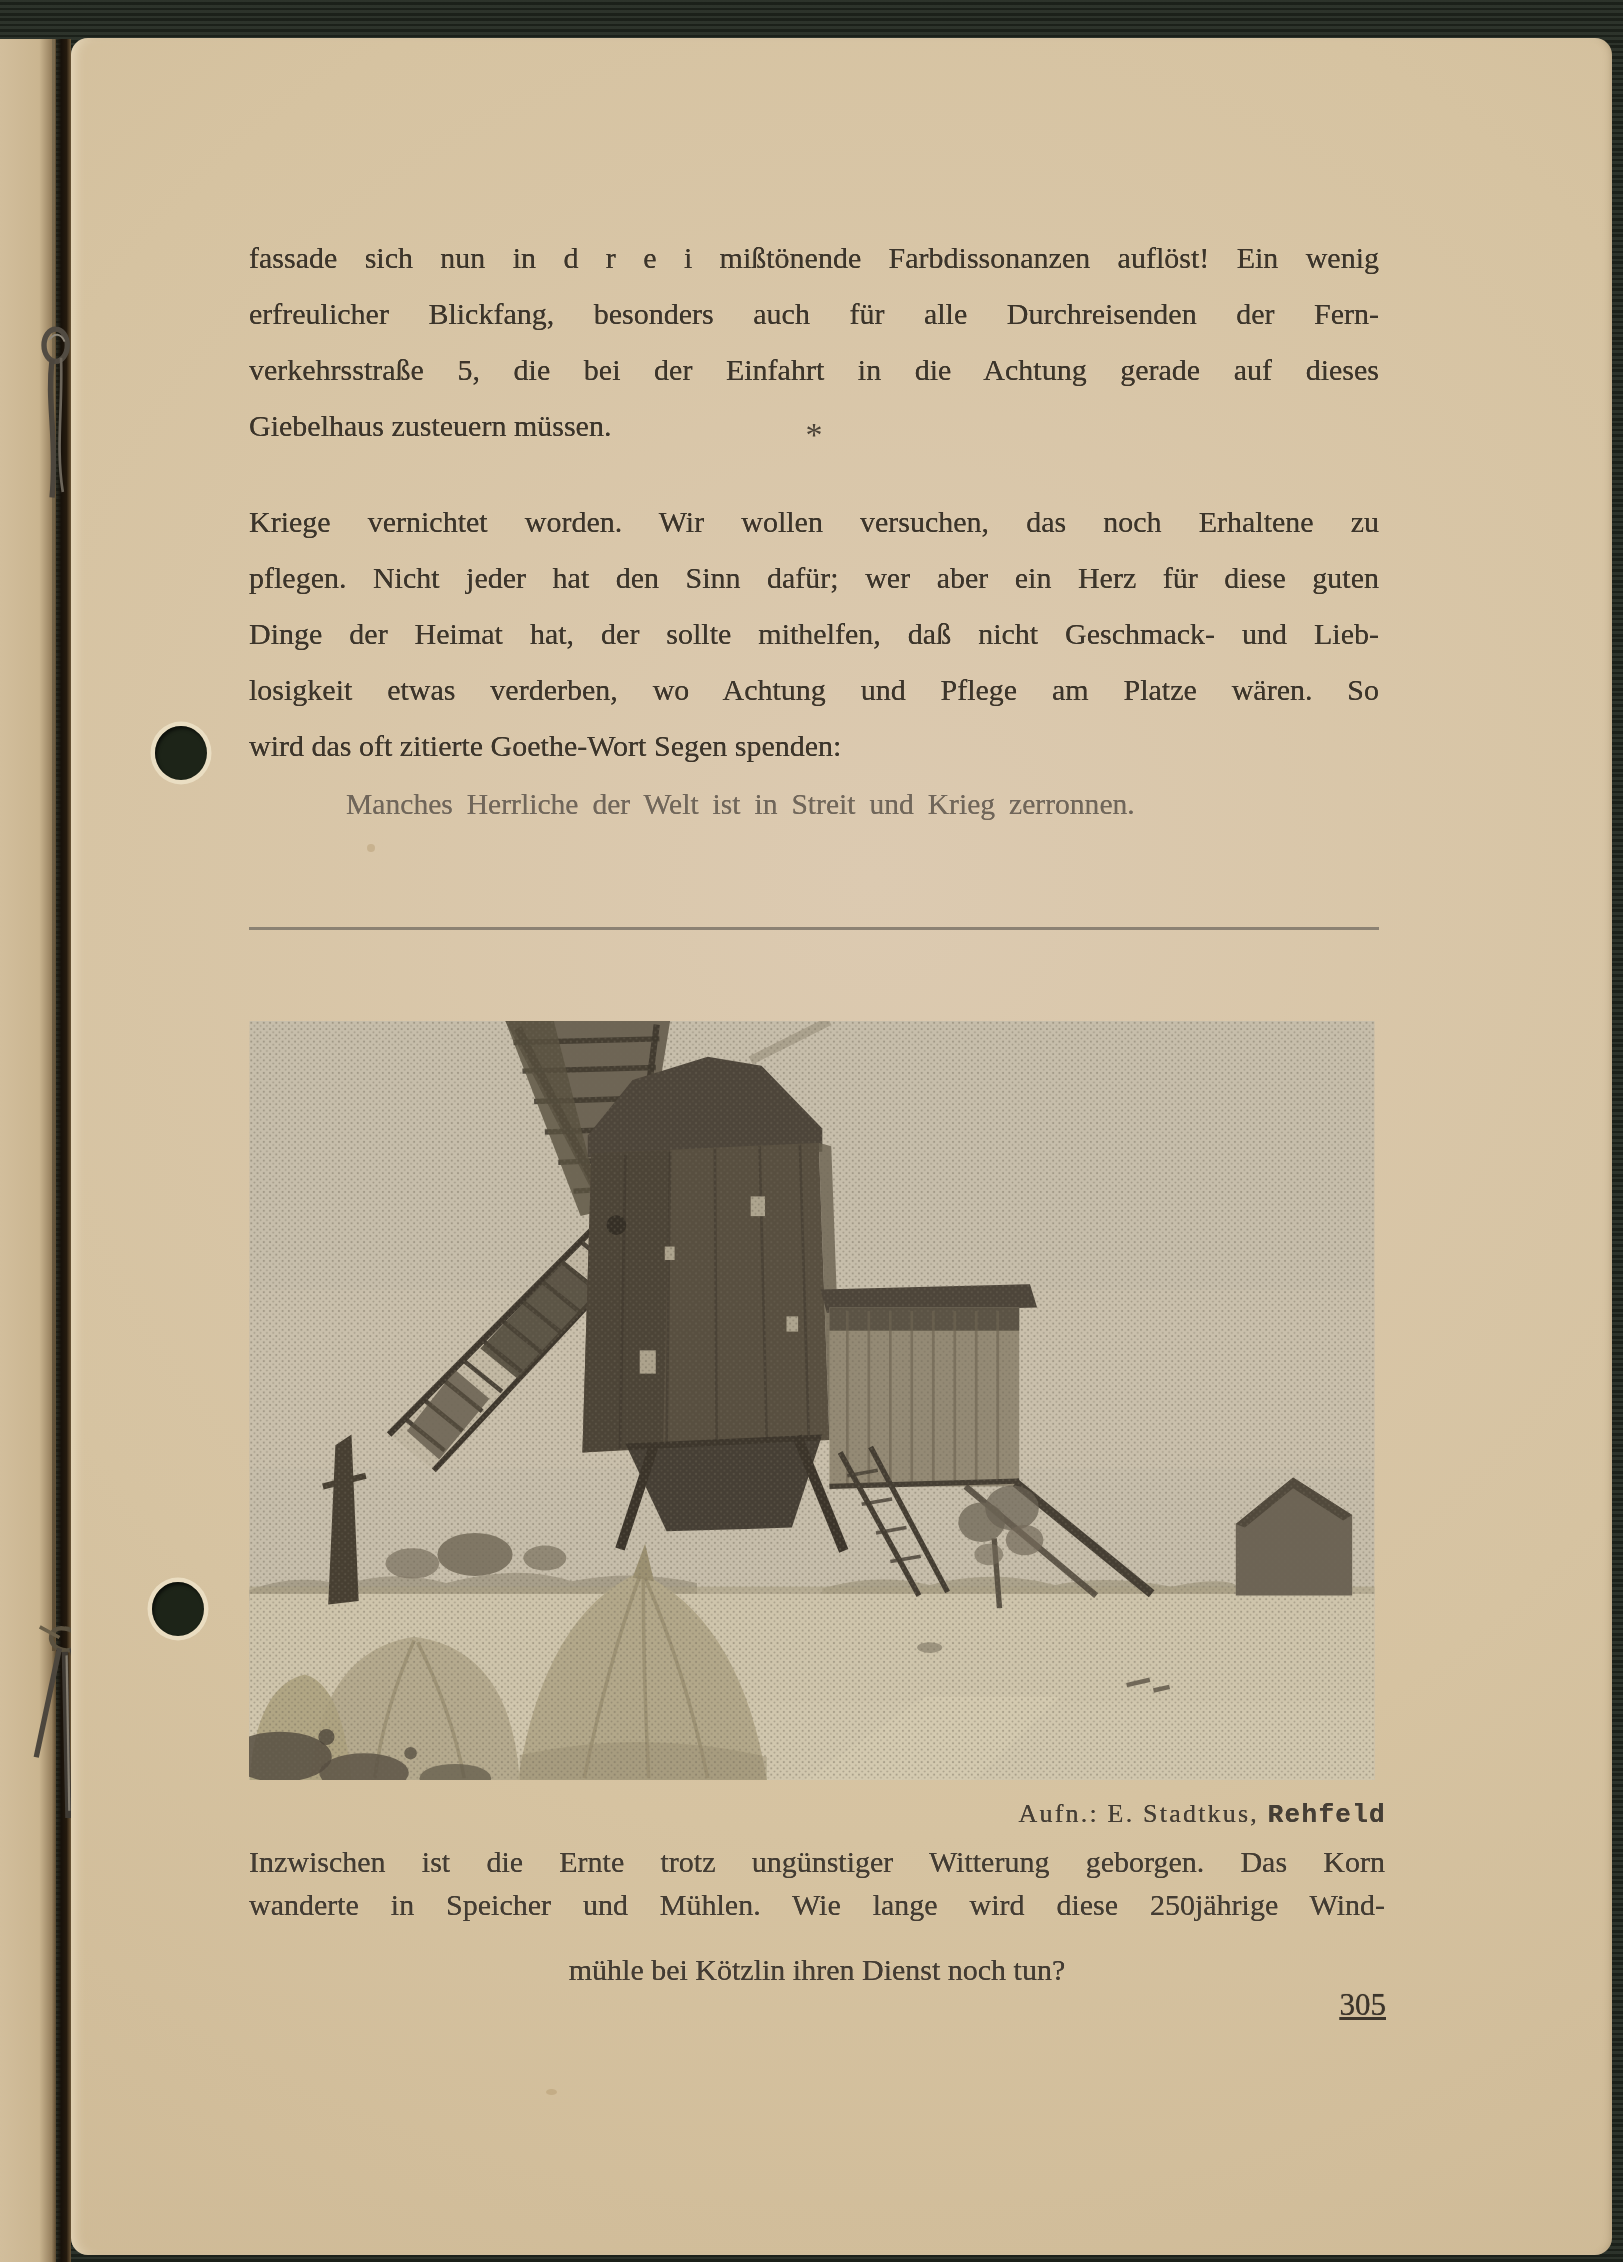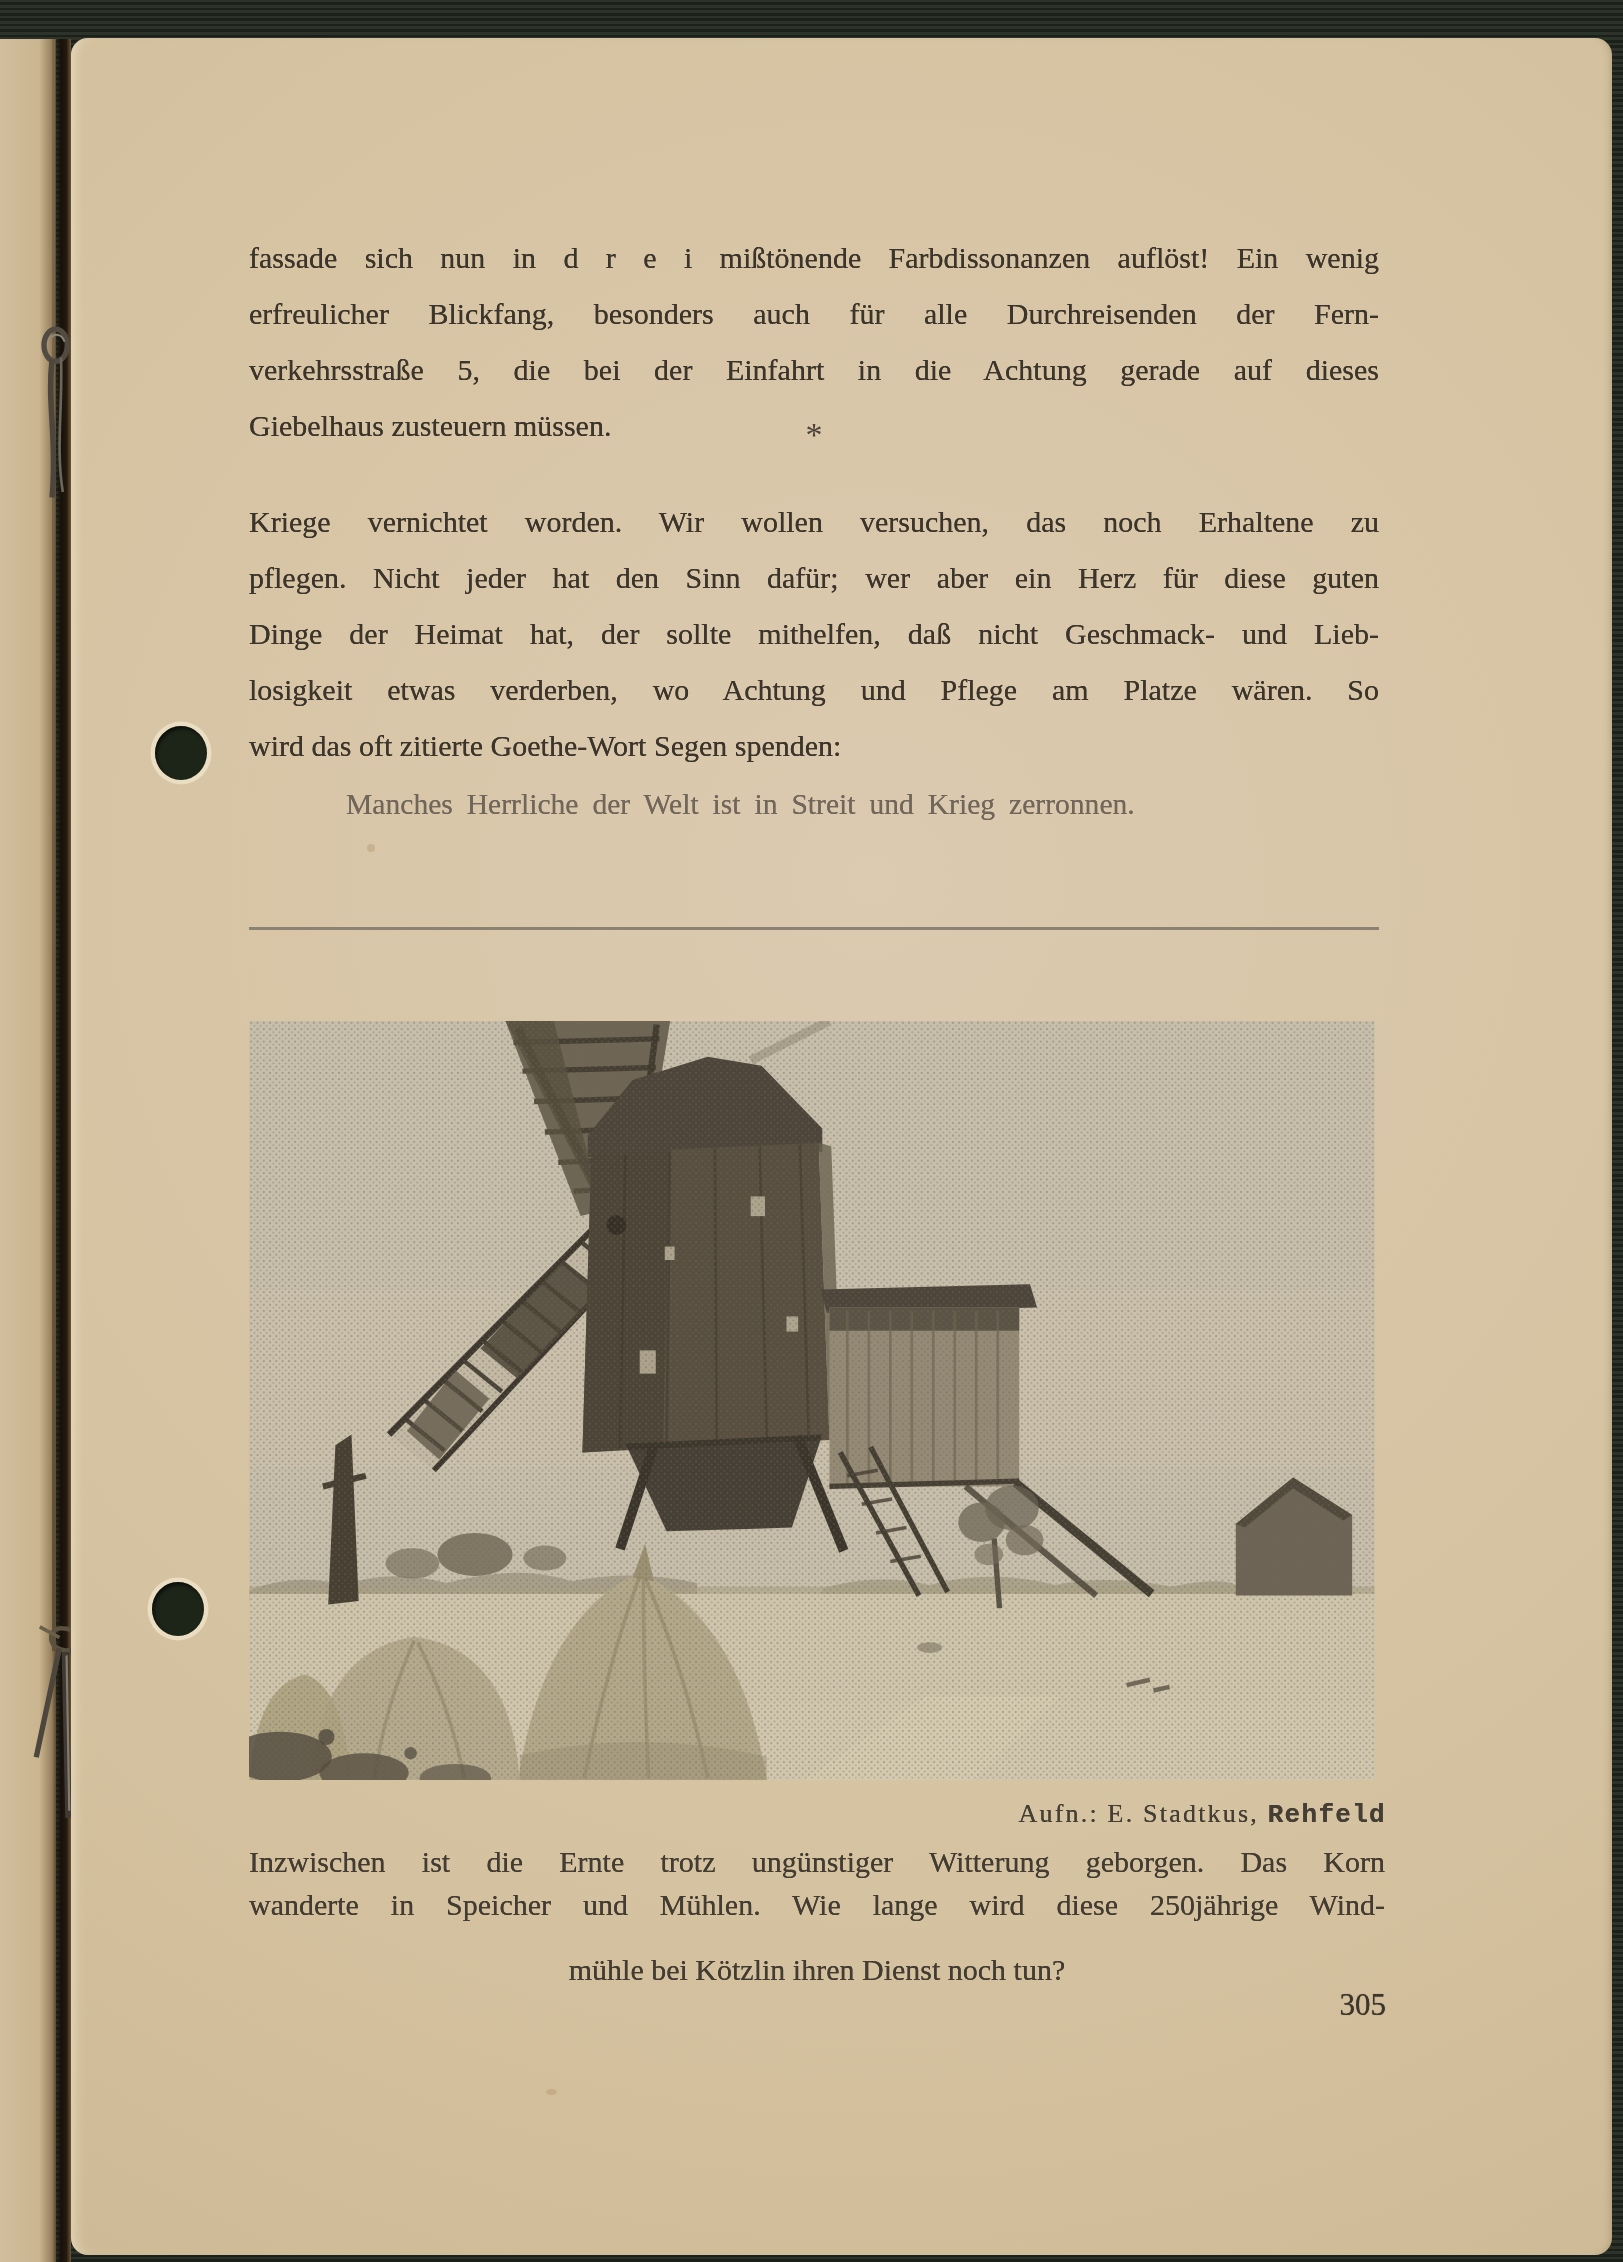--- a/index.html
+++ b/index.html
@@ -57,21 +57,21 @@
   .credit{position:absolute;left:0;top:1757px;width:1137px;text-align:right;
     font-size:26px;line-height:38px;color:#453e35;letter-spacing:2.2px;
     text-shadow:0 0 0.4px #453e35;}
   .credit b{letter-spacing:1.3px;font-family:Liberation Mono, monospace;}
   .caption{position:absolute;left:0;top:1802px;width:1136px;}
   .captionline{font-size:30px;line-height:43px;color:#433c33;
     text-shadow:0 0 0.5px #433c33;
     text-align:justify;text-align-last:justify;white-space:nowrap;}
   .captionline.center{text-align-last:center;white-space:normal;margin-top:22px;}
   .pagenum{position:absolute;left:0;top:1949px;width:1137px;text-align:right;
-    font-size:31px;color:#3c352b;text-shadow:0 0 0.7px #3c352b;}
+    font-size:31px;color:#3c352b;text-shadow:0 0 0.7px #3c352b;text-decoration:underline;}
 
   
   .blemish{position:absolute;border-radius:50%;background:#a88d5f;opacity:.35;}
 </style>
 </head>
 <body>
 
 <div class="scan">
 
   <div class="prev-page"></div>

